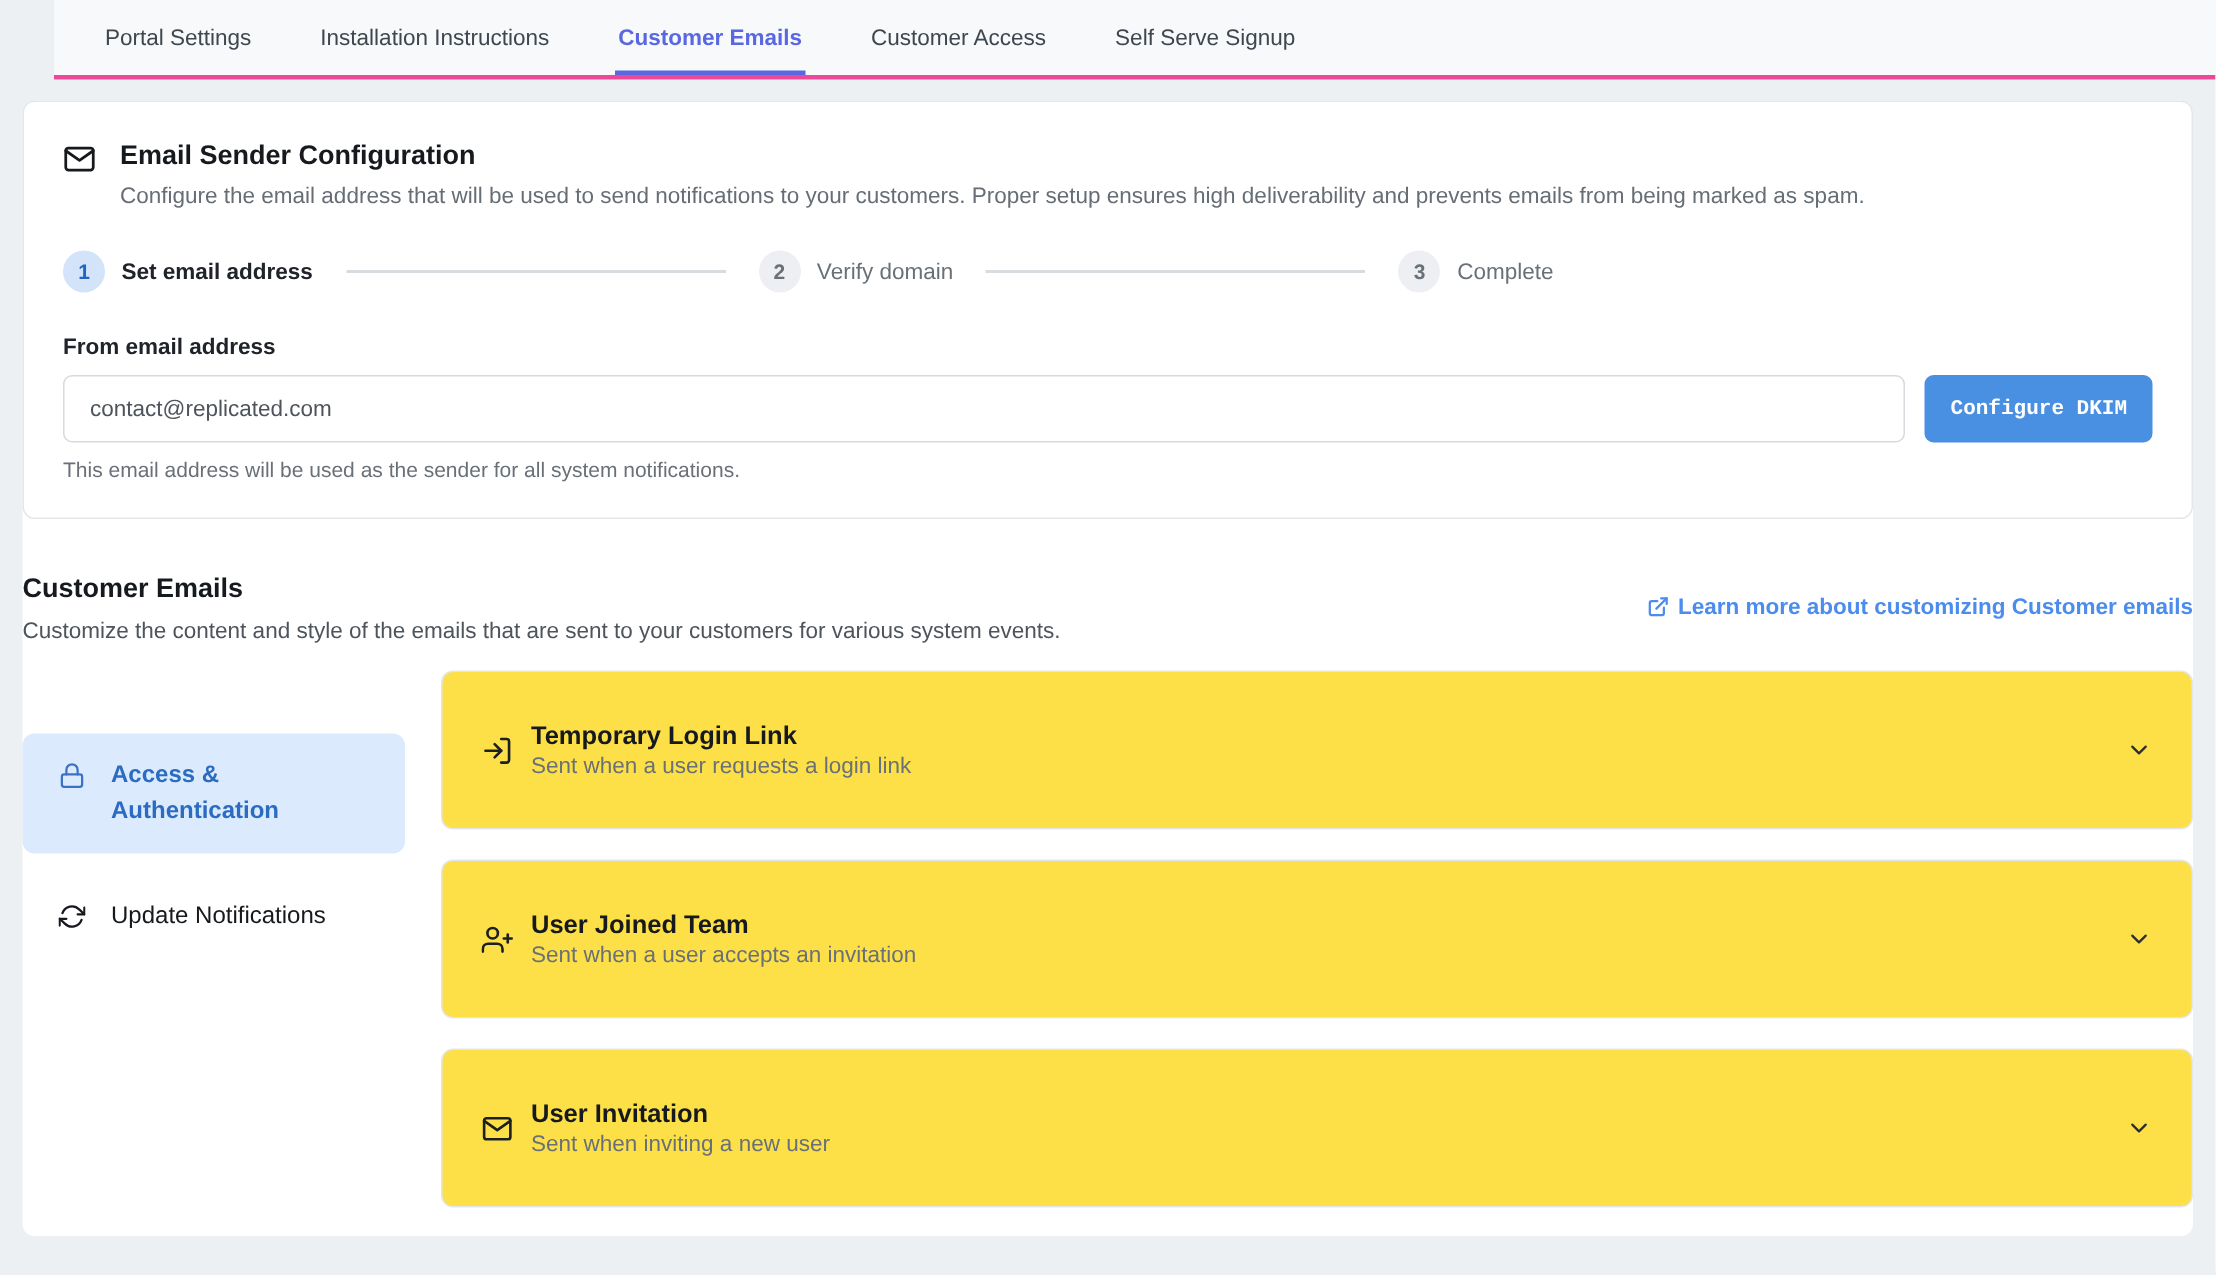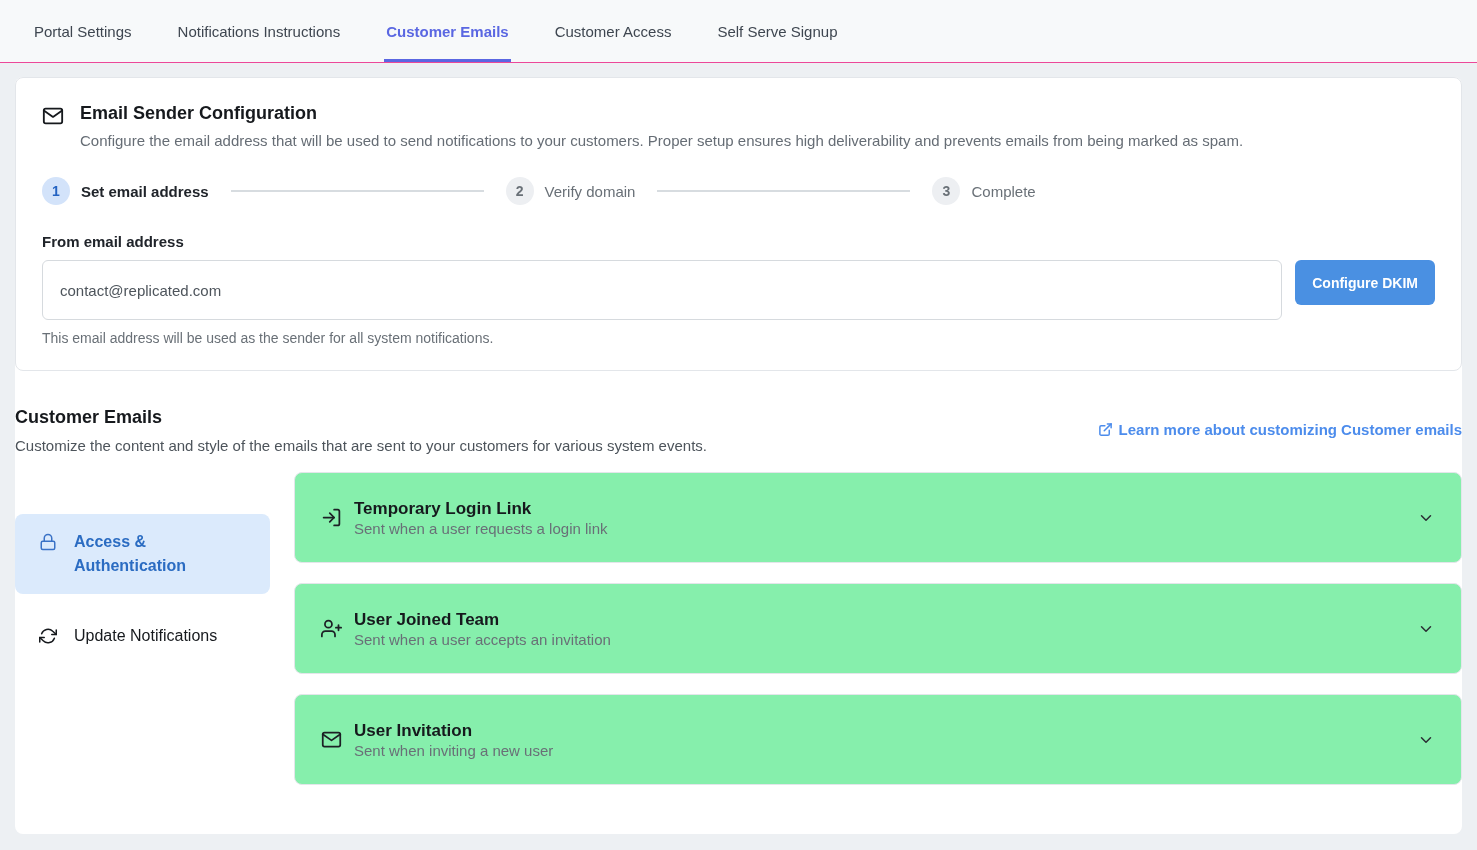--- a/index.html
+++ b/index.html
@@ -7,23 +7,24 @@
   body {
     width:1477px; height:850px;
     background:#edf0f3;
     font-family:"Liberation Sans", sans-serif;
     color:#16191d;
     overflow:hidden;
   }
   
   .tabbar {
     display:flex; align-items:stretch;
-    height:63px; background:#f7f9fa;
-    border-bottom:1px solid #ec4899;
+    height:53px; background:#f7f9fa;
+    border-bottom:3px solid #ec4899;
     padding-left:32px;
+    margin-left:36px;
   }
   .tab {
     display:flex; align-items:center;
     margin-right:42px; padding:3px 2px 0 2px;
     font-size:15px; font-weight:500; color:#3e4650;
     border-bottom:3px solid transparent;
     cursor:pointer; white-space:nowrap;
   }
   .tab.active { color:#5a67e2; font-weight:700; border-bottom-color:#5a67e2; }
 
@@ -50,31 +51,31 @@
     background:#edeff2; color:#697077;
   }
   .step.current .step-circle { background:#d3e3fa; color:#2463c2; }
   .step-label { font-size:15px; color:#697077; }
   .step.current .step-label { color:#20242a; font-weight:600; }
   .step-line { width:253px; height:2px; background:#d7dce0; margin:0 22px; }
 
   .from-label { margin-top:28px; font-size:15px; font-weight:700; color:#20242a; }
   .email-row { display:flex; gap:13px; margin-top:10px; }
   .email-input {
-    flex:1; height:60px;
+    flex:1; height:45px;
     border:1px solid #d6dade; border-radius:6px;
     padding:0 17px; font-size:15px; color:#4d545b;
     font-family:"Liberation Sans", sans-serif;
     outline:none; background:#fff;
   }
   .dkim-btn {
     height:45px; padding:0 17px;
     background:#4a90e2; border:none; border-radius:6px;
     color:#fff; font-size:14px; font-weight:700;
-    font-family:Liberation Sans, sans-serif;
+    font-family:Liberation Mono, monospace;
     cursor:pointer; white-space:nowrap;
   }
   .helper { margin-top:10px; font-size:14px; color:#697077; }
 
   
   .section-head { display:flex; justify-content:space-between; align-items:flex-start; margin-top:36px; }
   .section-title { font-size:18px; font-weight:700; color:#16191d; }
   .section-desc { font-size:15px; color:#4d545b; margin-top:9px; }
   .learn-link {
     display:flex; align-items:center; gap:6px;
@@ -91,36 +92,36 @@
     font-size:16px; font-weight:500; color:#16191d;
     line-height:24px; margin-bottom:14px; cursor:pointer;
   }
   .side-item .side-icon { margin-top:3px; flex-shrink:0; color:#16191d; display:flex; }
   .side-item.selected { background:#dbeafc; color:#2b6cc2; font-weight:700;margin-top:42px; }
   .side-item.selected .side-icon { color:#3a72c6; }
 
   .cards { flex:1; display:flex; flex-direction:column; gap:20px; }
   .email-card {
     border:1px solid #e3e6ea; border-radius:8px;
-    height:91px; padding:0 26px;
+    height:106px; padding:0 26px;
     display:flex; align-items:center;
-    cursor:pointer; background:#86efac;
+    cursor:pointer; background:#fde047;
   }
   .card-icon { color:#1c2025; display:flex; flex-shrink:0; }
   .card-text { margin-left:12px; }
   .card-title { font-size:17px; font-weight:700; color:#16191d; }
   .card-sub { font-size:15px; color:#697077; margin-top:1px; }
   .chevron { margin-left:auto; color:#2a2e33; display:flex; cursor:pointer; }
 </style>
 </head>
 <body>
 
 <div class="tabbar">
   <div class="tab">Portal Settings</div>
-  <div class="tab">Notifications Instructions</div>
+  <div class="tab">Installation Instructions</div>
   <div class="tab active">Customer Emails</div>
   <div class="tab">Customer Access</div>
   <div class="tab">Self Serve Signup</div>
 </div>
 
 <div class="panel">
 
   <div class="sender-card">
     <div class="sender-head">
       <span class="head-icon">

